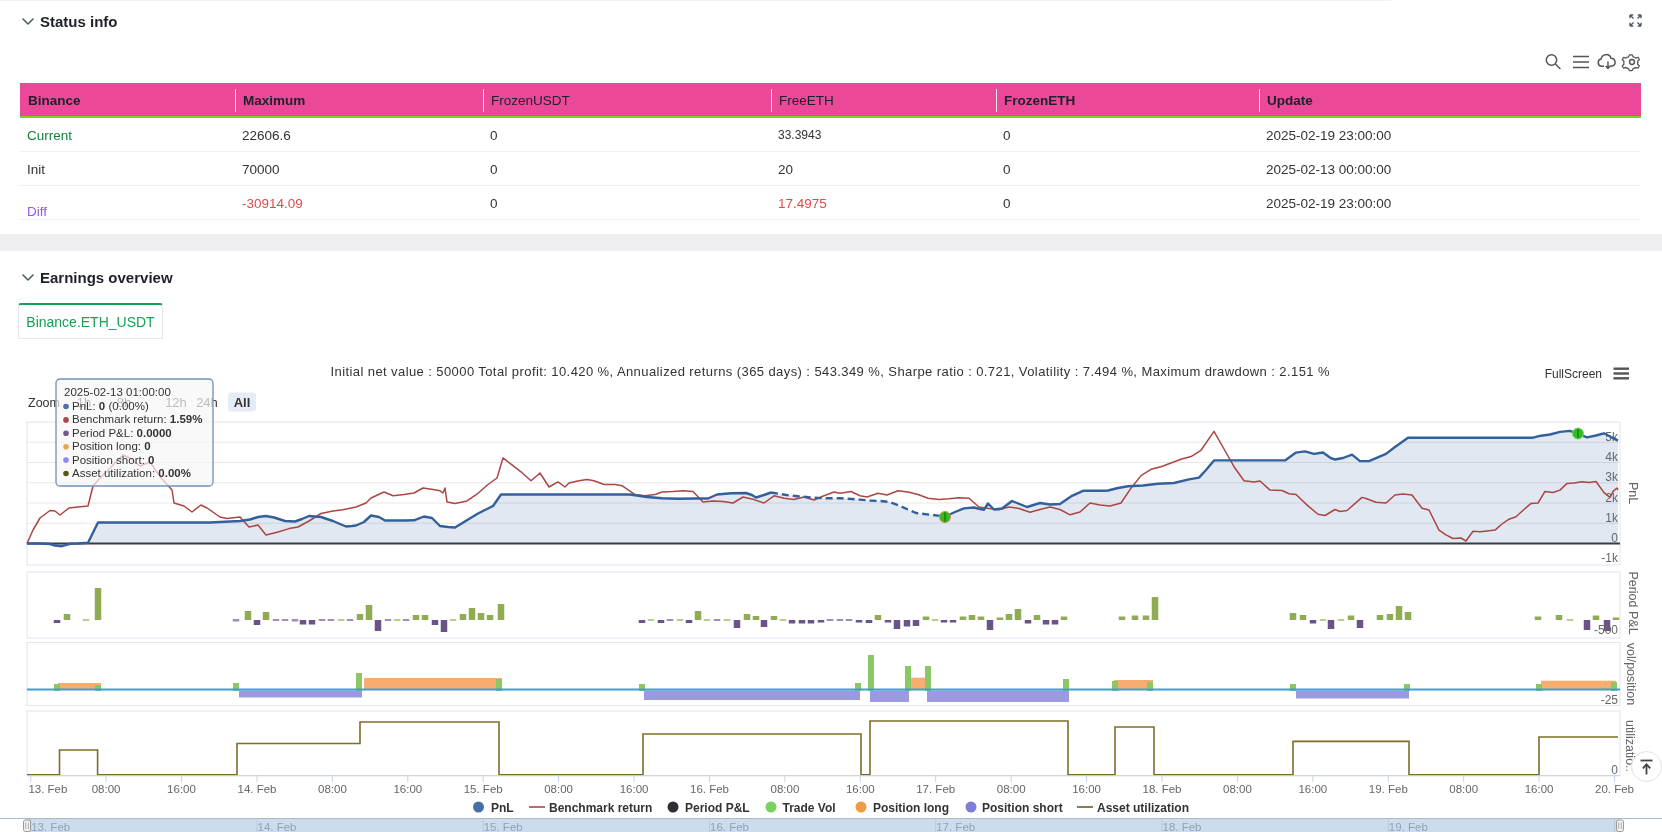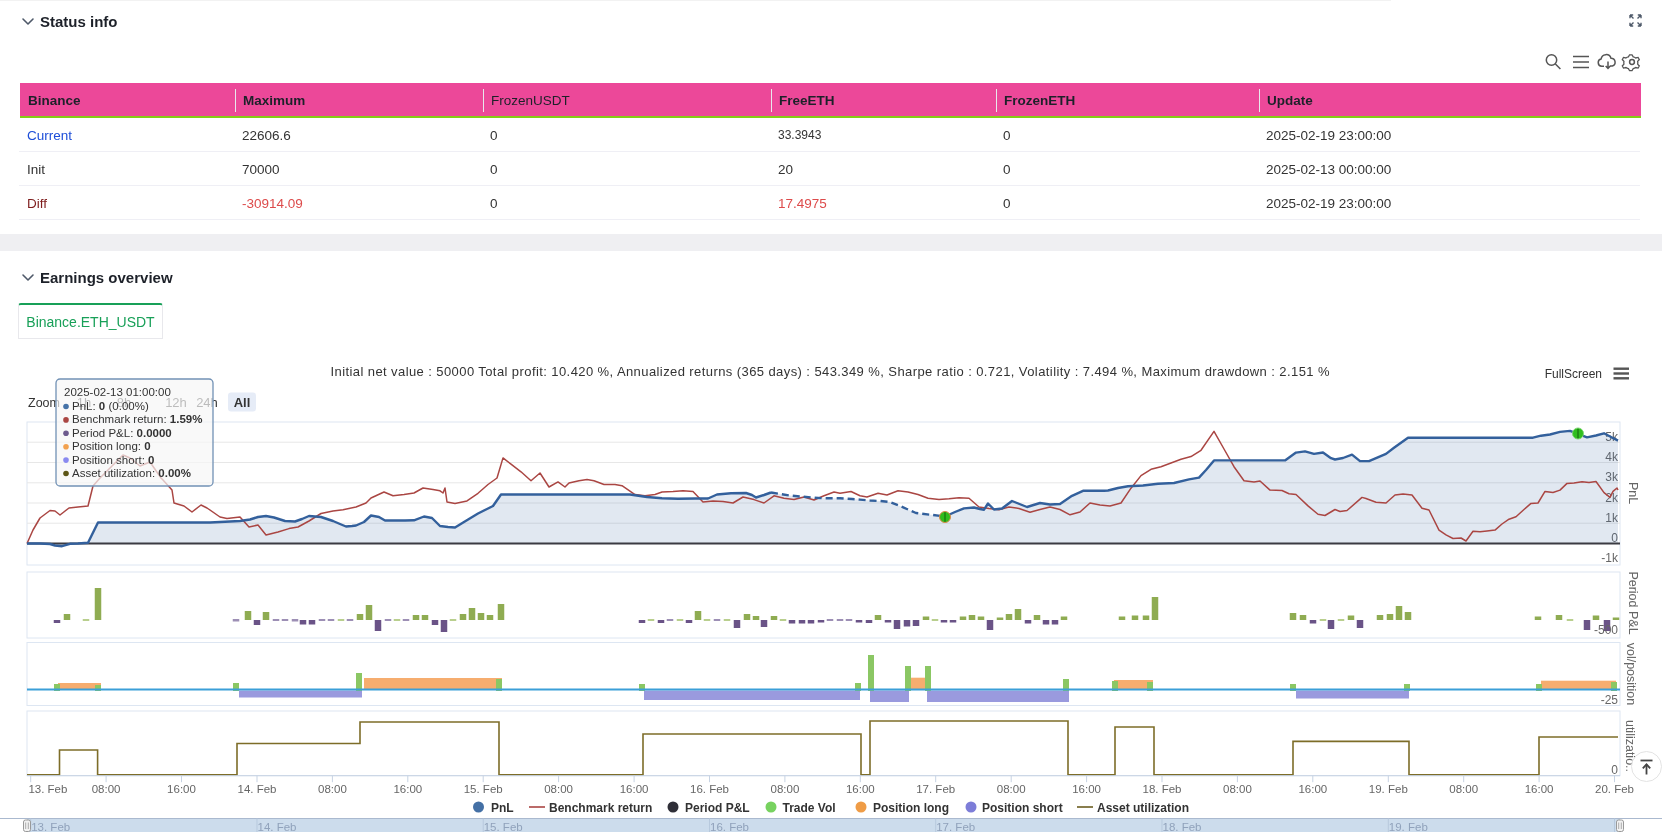--- a/index.html
+++ b/index.html
@@ -30,45 +30,45 @@
         <circle cx="90" cy="11" r="2.4"></circle>
         <path d="M90 3.8 l1.2 2.1 a5.6 5.6 0 0 1 2.5 1.05 l2.4 -0.5 1.2 2.1 -1.65 1.85 a5.6 5.6 0 0 1 0 2.7 l1.65 1.85 -1.2 2.1 -2.4 -0.5 a5.6 5.6 0 0 1 -2.5 1.05 l-1.2 2.1 -2.4 0 -1.2 -2.1 a5.6 5.6 0 0 1 -2.5 -1.05 l-2.4 0.5 -1.2 -2.1 1.65 -1.85 a5.6 5.6 0 0 1 0 -2.7 l-1.65 -1.85 1.2 -2.1 2.4 0.5 a5.6 5.6 0 0 1 2.5 -1.05 l1.2 -2.1 z" stroke-width="1.3"></path>
       </g>
     </svg>
     <div class="abs" style="left:20px;top:82px;width:1621px;height:35px;background:#ec4899;border-bottom:2px solid #84cc16">
       <div class="abs" style="left:8px;top:0;height:35px;display:flex;align-items:center;font-size:13.5px;font-weight:700;color:#1d2129">Binance</div>
       <div class="abs" style="left:223px;top:0;height:35px;display:flex;align-items:center;font-size:13.5px;font-weight:700;color:#1d2129">Maximum</div>
       <div class="abs" style="left:215px;top:6px;height:23px;width:1px;background:#e8e8ec"></div>
       <div class="abs" style="left:471px;top:0;height:35px;display:flex;align-items:center;font-size:13.5px;font-weight:400;color:#1d2129">FrozenUSDT</div>
       <div class="abs" style="left:463px;top:6px;height:23px;width:1px;background:#e8e8ec"></div>
-      <div class="abs" style="left:759px;top:0;height:35px;display:flex;align-items:center;font-size:13.5px;font-weight:700;color:#1d2129">FreeETH</div>
+      <div class="abs" style="left:759px;top:0;height:35px;display:flex;align-items:center;font-size:13.5px;font-weight:400;color:#1d2129">FreeETH</div>
       <div class="abs" style="left:751px;top:6px;height:23px;width:1px;background:#e8e8ec"></div>
       <div class="abs" style="left:984px;top:0;height:35px;display:flex;align-items:center;font-size:13.5px;font-weight:700;color:#1d2129">FrozenETH</div>
       <div class="abs" style="left:976px;top:6px;height:23px;width:1px;background:#e8e8ec"></div>
       <div class="abs" style="left:1247px;top:0;height:35px;display:flex;align-items:center;font-size:13.5px;font-weight:700;color:#1d2129">Update</div>
       <div class="abs" style="left:1239px;top:6px;height:23px;width:1px;background:#e8e8ec"></div>
     </div>
     <div class="abs" style="left:19px;top:117px;width:1621px;height:34px;border-bottom:1px solid #efeff5">
-      <div class="abs" style="left:8px;top:0;height:34px;display:flex;align-items:center;font-size:13.5px;color:#1d4ed8">Current</div>
+      <div class="abs" style="left:8px;top:0;height:34px;display:flex;align-items:center;font-size:13.5px;color:#15803d">Current</div>
       <div class="abs" style="left:223px;top:0;height:34px;display:flex;align-items:center;font-size:13.5px;color:#333">22606.6</div>
       <div class="abs" style="left:471px;top:0;height:34px;display:flex;align-items:center;font-size:13.5px;color:#333">0</div>
       <div class="abs" style="left:759px;top:0;height:34px;display:flex;align-items:center;font-size:12px;color:#333">33.3943</div>
       <div class="abs" style="left:984px;top:0;height:34px;display:flex;align-items:center;font-size:13.5px;color:#333">0</div>
       <div class="abs" style="left:1247px;top:0;height:34px;display:flex;align-items:center;font-size:13.5px;color:#333">2025-02-19 23:00:00</div>
     </div>
     <div class="abs" style="left:19px;top:151px;width:1621px;height:34px;border-bottom:1px solid #efeff5">
       <div class="abs" style="left:8px;top:0;height:34px;display:flex;align-items:center;font-size:13.5px;color:#333">Init</div>
       <div class="abs" style="left:223px;top:0;height:34px;display:flex;align-items:center;font-size:13.5px;color:#333">70000</div>
       <div class="abs" style="left:471px;top:0;height:34px;display:flex;align-items:center;font-size:13.5px;color:#333">0</div>
       <div class="abs" style="left:759px;top:0;height:34px;display:flex;align-items:center;font-size:13.5px;color:#333">20</div>
       <div class="abs" style="left:984px;top:0;height:34px;display:flex;align-items:center;font-size:13.5px;color:#333">0</div>
       <div class="abs" style="left:1247px;top:0;height:34px;display:flex;align-items:center;font-size:13.5px;color:#333">2025-02-13 00:00:00</div>
     </div>
     <div class="abs" style="left:19px;top:185px;width:1621px;height:34px;border-bottom:1px solid #efeff5">
-      <div class="abs" style="left:8px;top:0;height:34px;display:flex;align-items:center;font-size:13.5px;color:#7f1d1d">Diff</div>
+      <div class="abs" style="left:8px;top:8px;height:34px;display:flex;align-items:center;font-size:13.5px;color:#8b5cf6">Diff</div>
       <div class="abs" style="left:223px;top:0;height:34px;display:flex;align-items:center;font-size:13.5px;color:#dd4b4b">-30914.09</div>
       <div class="abs" style="left:471px;top:0;height:34px;display:flex;align-items:center;font-size:13.5px;color:#333">0</div>
       <div class="abs" style="left:759px;top:0;height:34px;display:flex;align-items:center;font-size:13.5px;color:#dd4b4b">17.4975</div>
       <div class="abs" style="left:984px;top:0;height:34px;display:flex;align-items:center;font-size:13.5px;color:#333">0</div>
       <div class="abs" style="left:1247px;top:0;height:34px;display:flex;align-items:center;font-size:13.5px;color:#333">2025-02-19 23:00:00</div>
     </div>
   </div>
 <div class="abs" style="left:0;top:234px;width:1662px;height:17px;background:#efeff2"></div>
 <svg class="abs" style="left:18px;top:267px" width="20" height="20" viewBox="0 0 20 20">
     <polyline points="5,8 10,13 15,8" fill="none" stroke="#4e5969" stroke-width="1.6" stroke-linecap="round" stroke-linejoin="round"></polyline>

